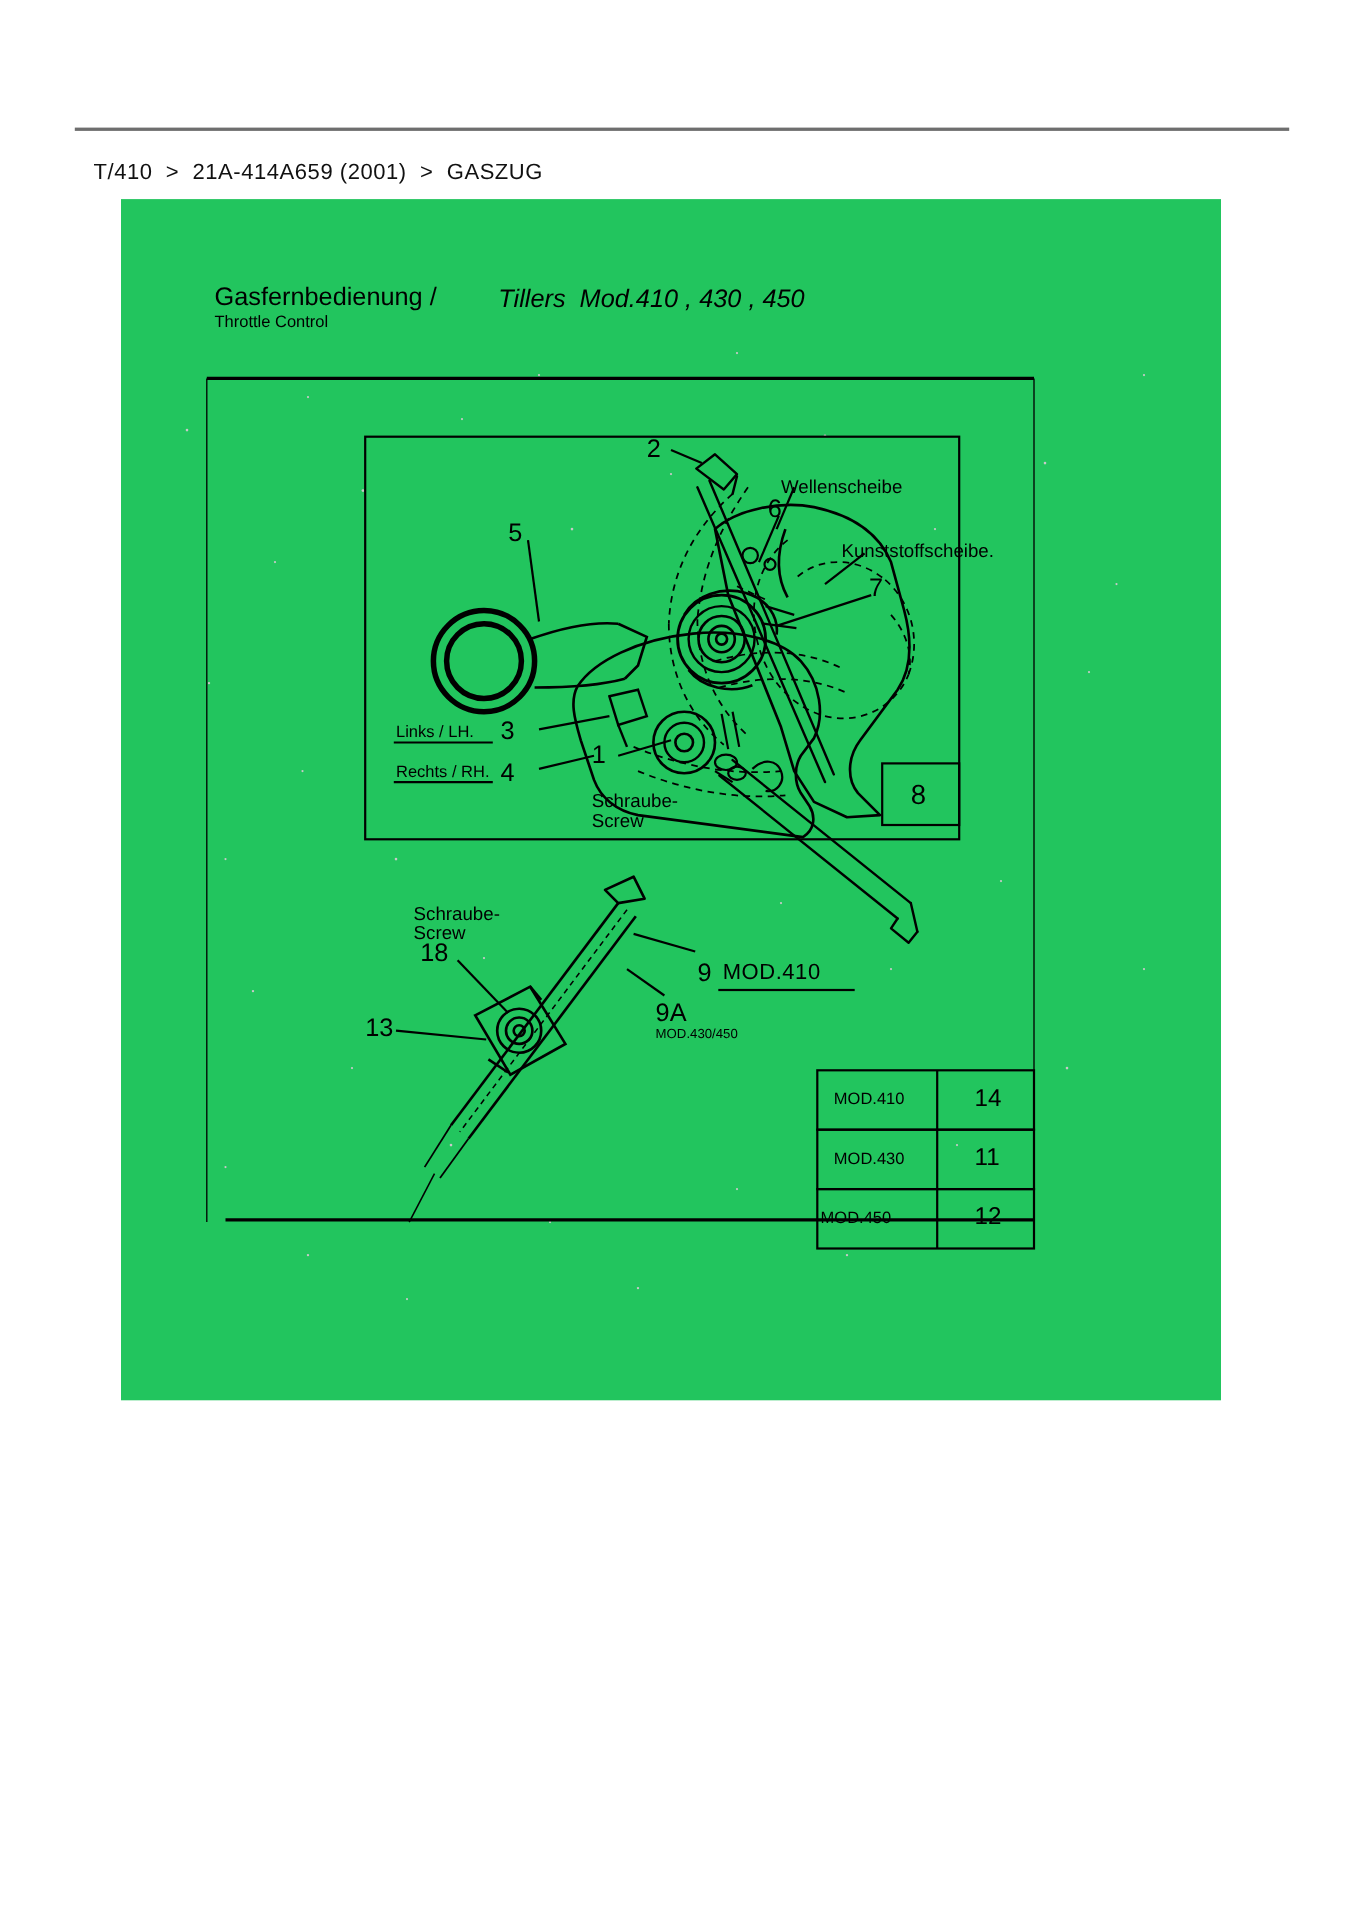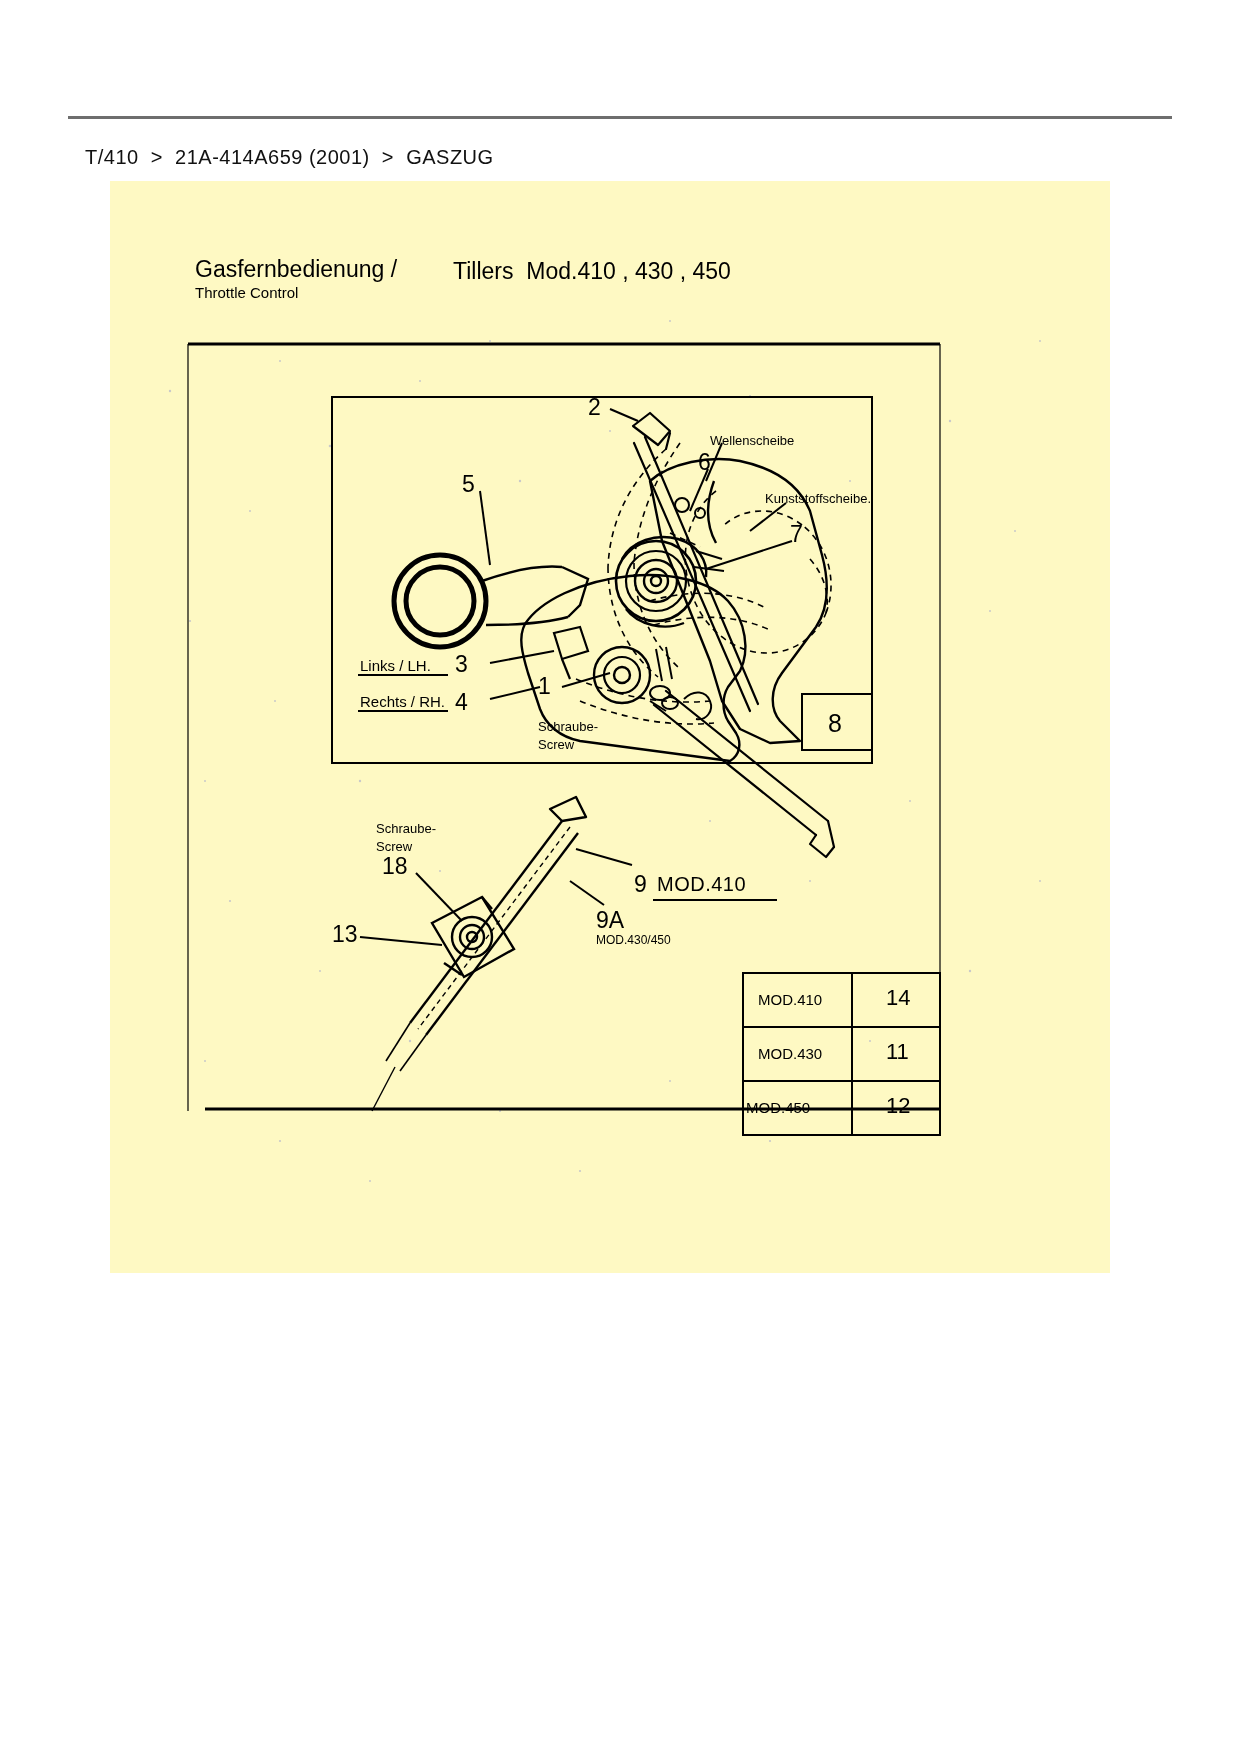--- a/index.html
+++ b/index.html
@@ -38,21 +38,21 @@
     letter-spacing: 0.5px;
     color: #111;
     white-space: pre;
   }
   .diagram-frame {
     position: absolute;
     left: 110px;
     top: 133px;
     width: 1000px;
     height: 1092px;
-    background: #fef9c3;
+    background: #22c55e;
   }
   .diagram-svg {
     position: absolute;
     left: 0; top: 0;
   }
   
   .lbl {
     position: absolute;
     font-family: "Liberation Sans", sans-serif;
     color: #000;
@@ -62,29 +62,30 @@
     left: 85px; top: 75px;
     font-size: 23px;
   }
   .title-en {
     left: 85px; top: 103px;
     font-size: 15px;
   }
   .title-models {
     left: 343px; top: 77px;
     font-size: 23px;
+    font-style: italic;
   }
   .callout {
     font-size: 23px;
   }
   .callout-big {
     font-size: 25px;
   }
   .small-note {
-    font-size: 13px;
+    font-size: 17px;
   }
   .mod-note {
     font-size: 12px;
     text-align: center;
   }
   .tbl-label {
     font-size: 15px;
   }
   .tbl-num {
     font-size: 22px;

